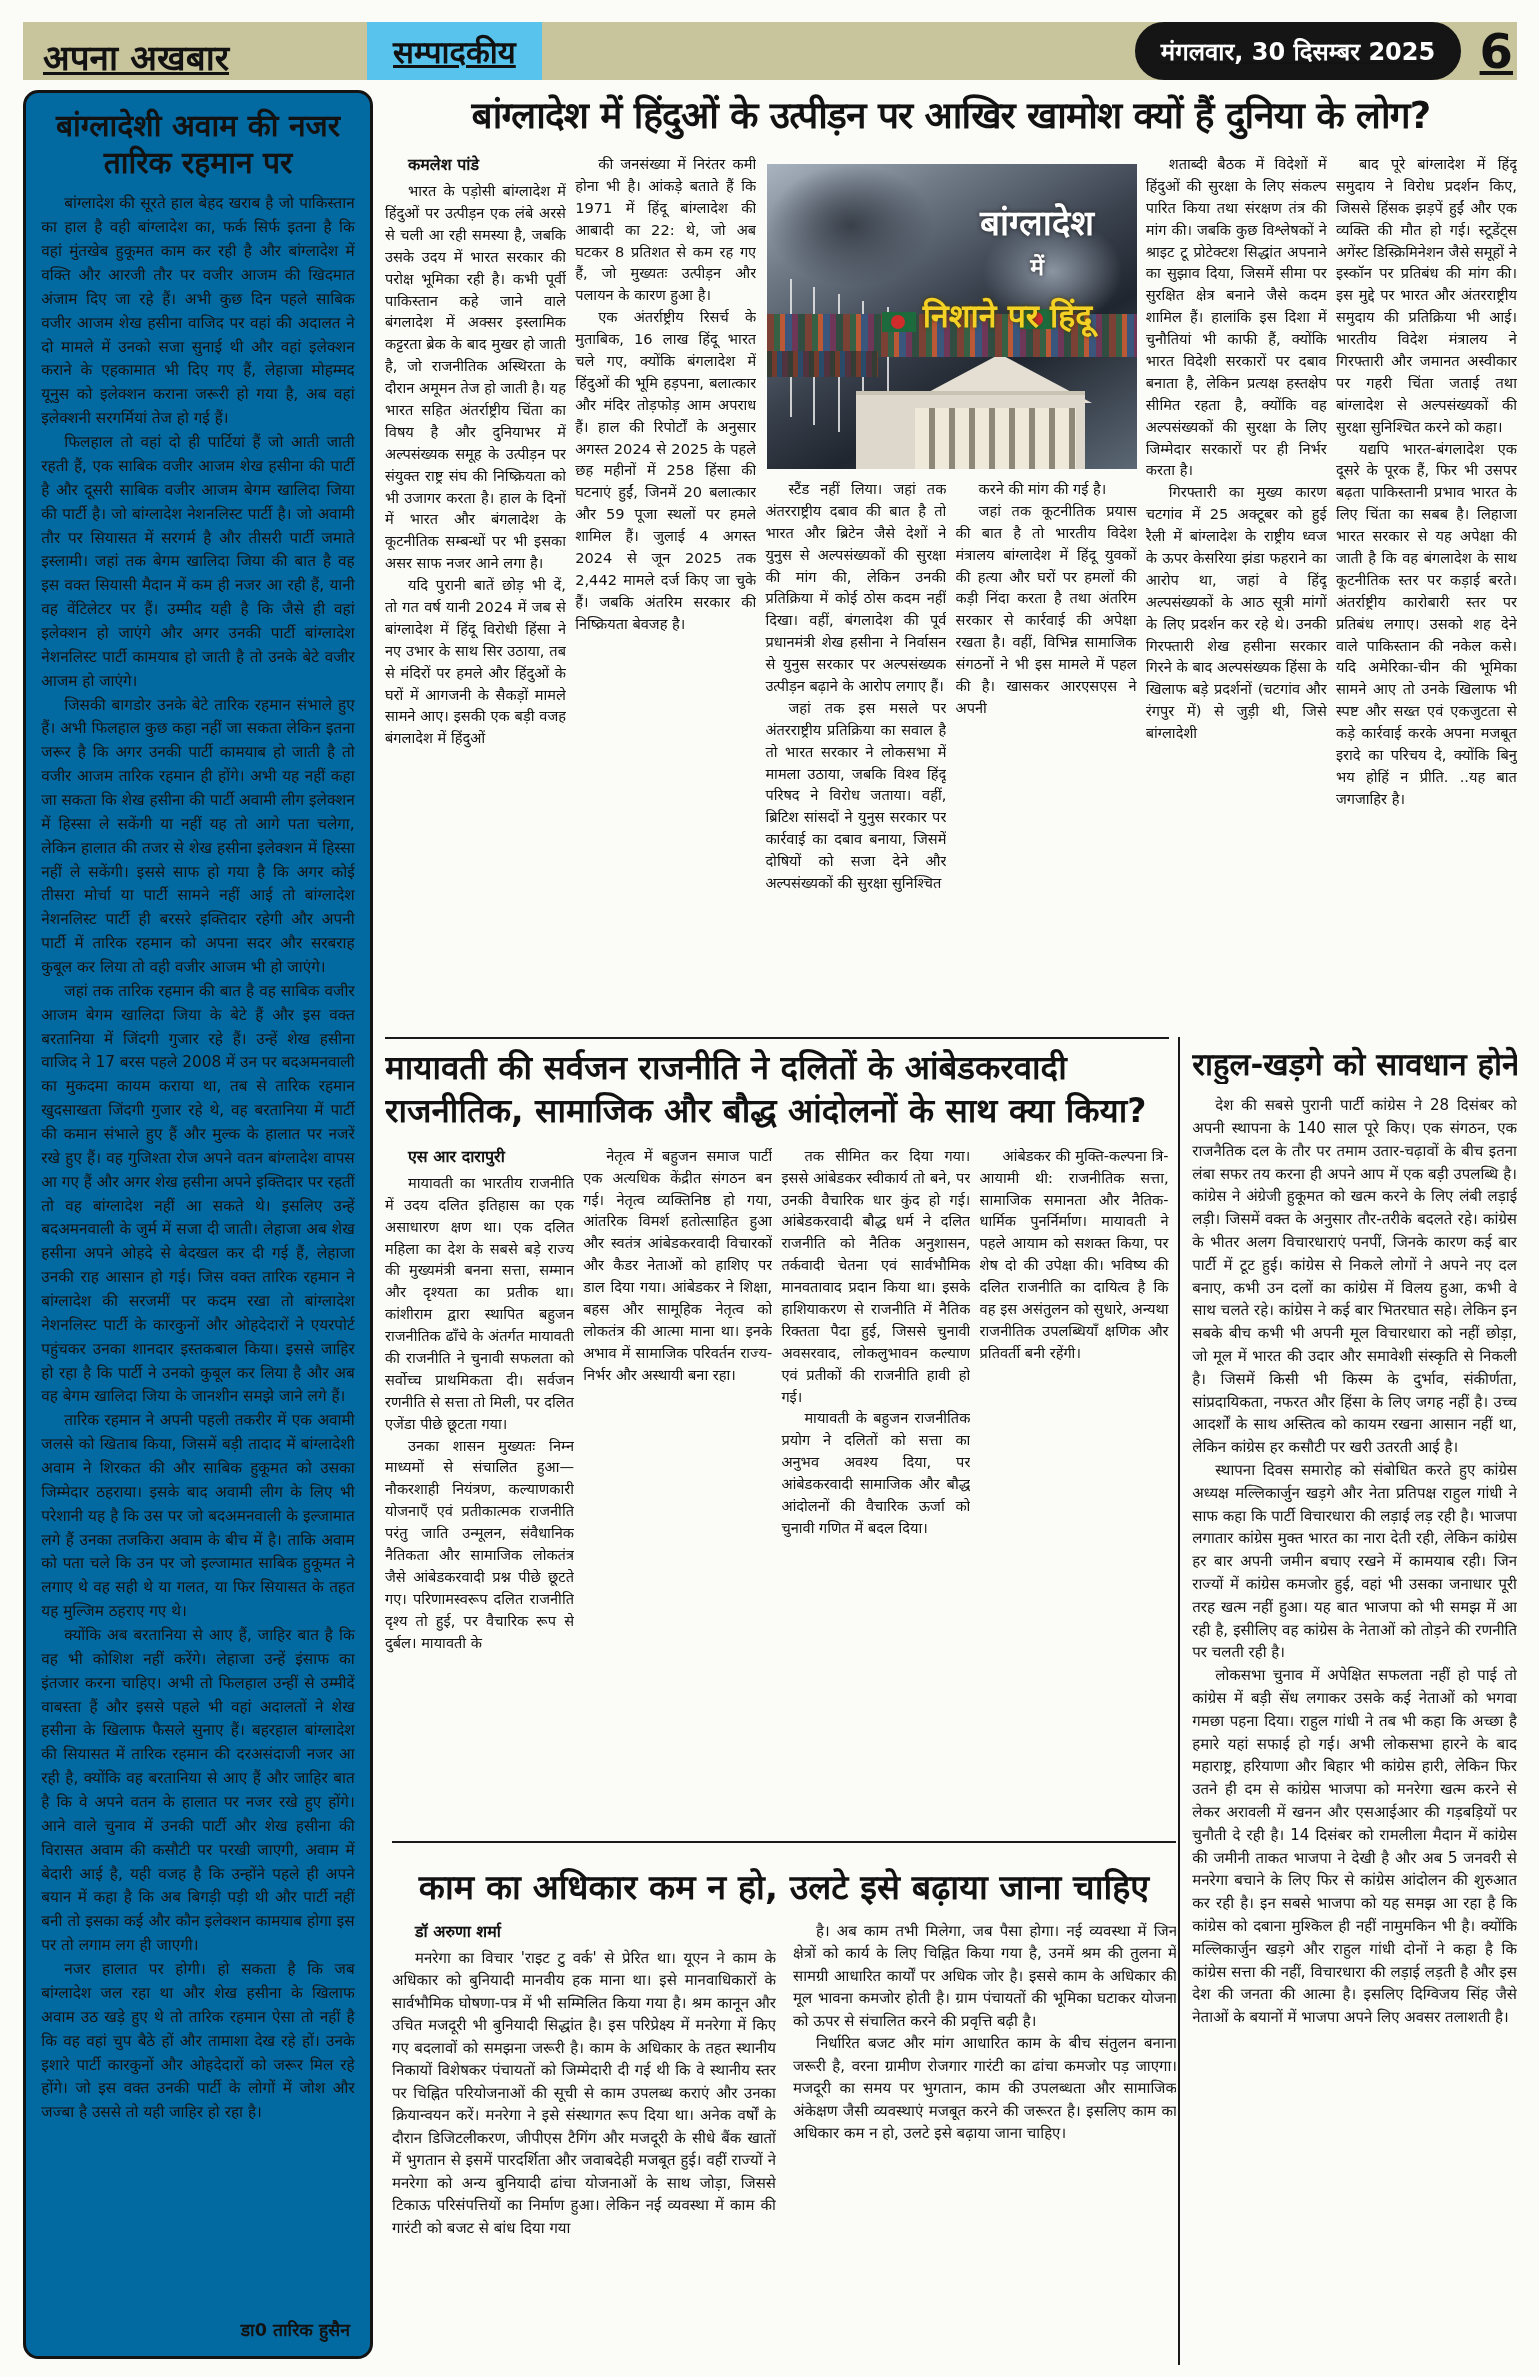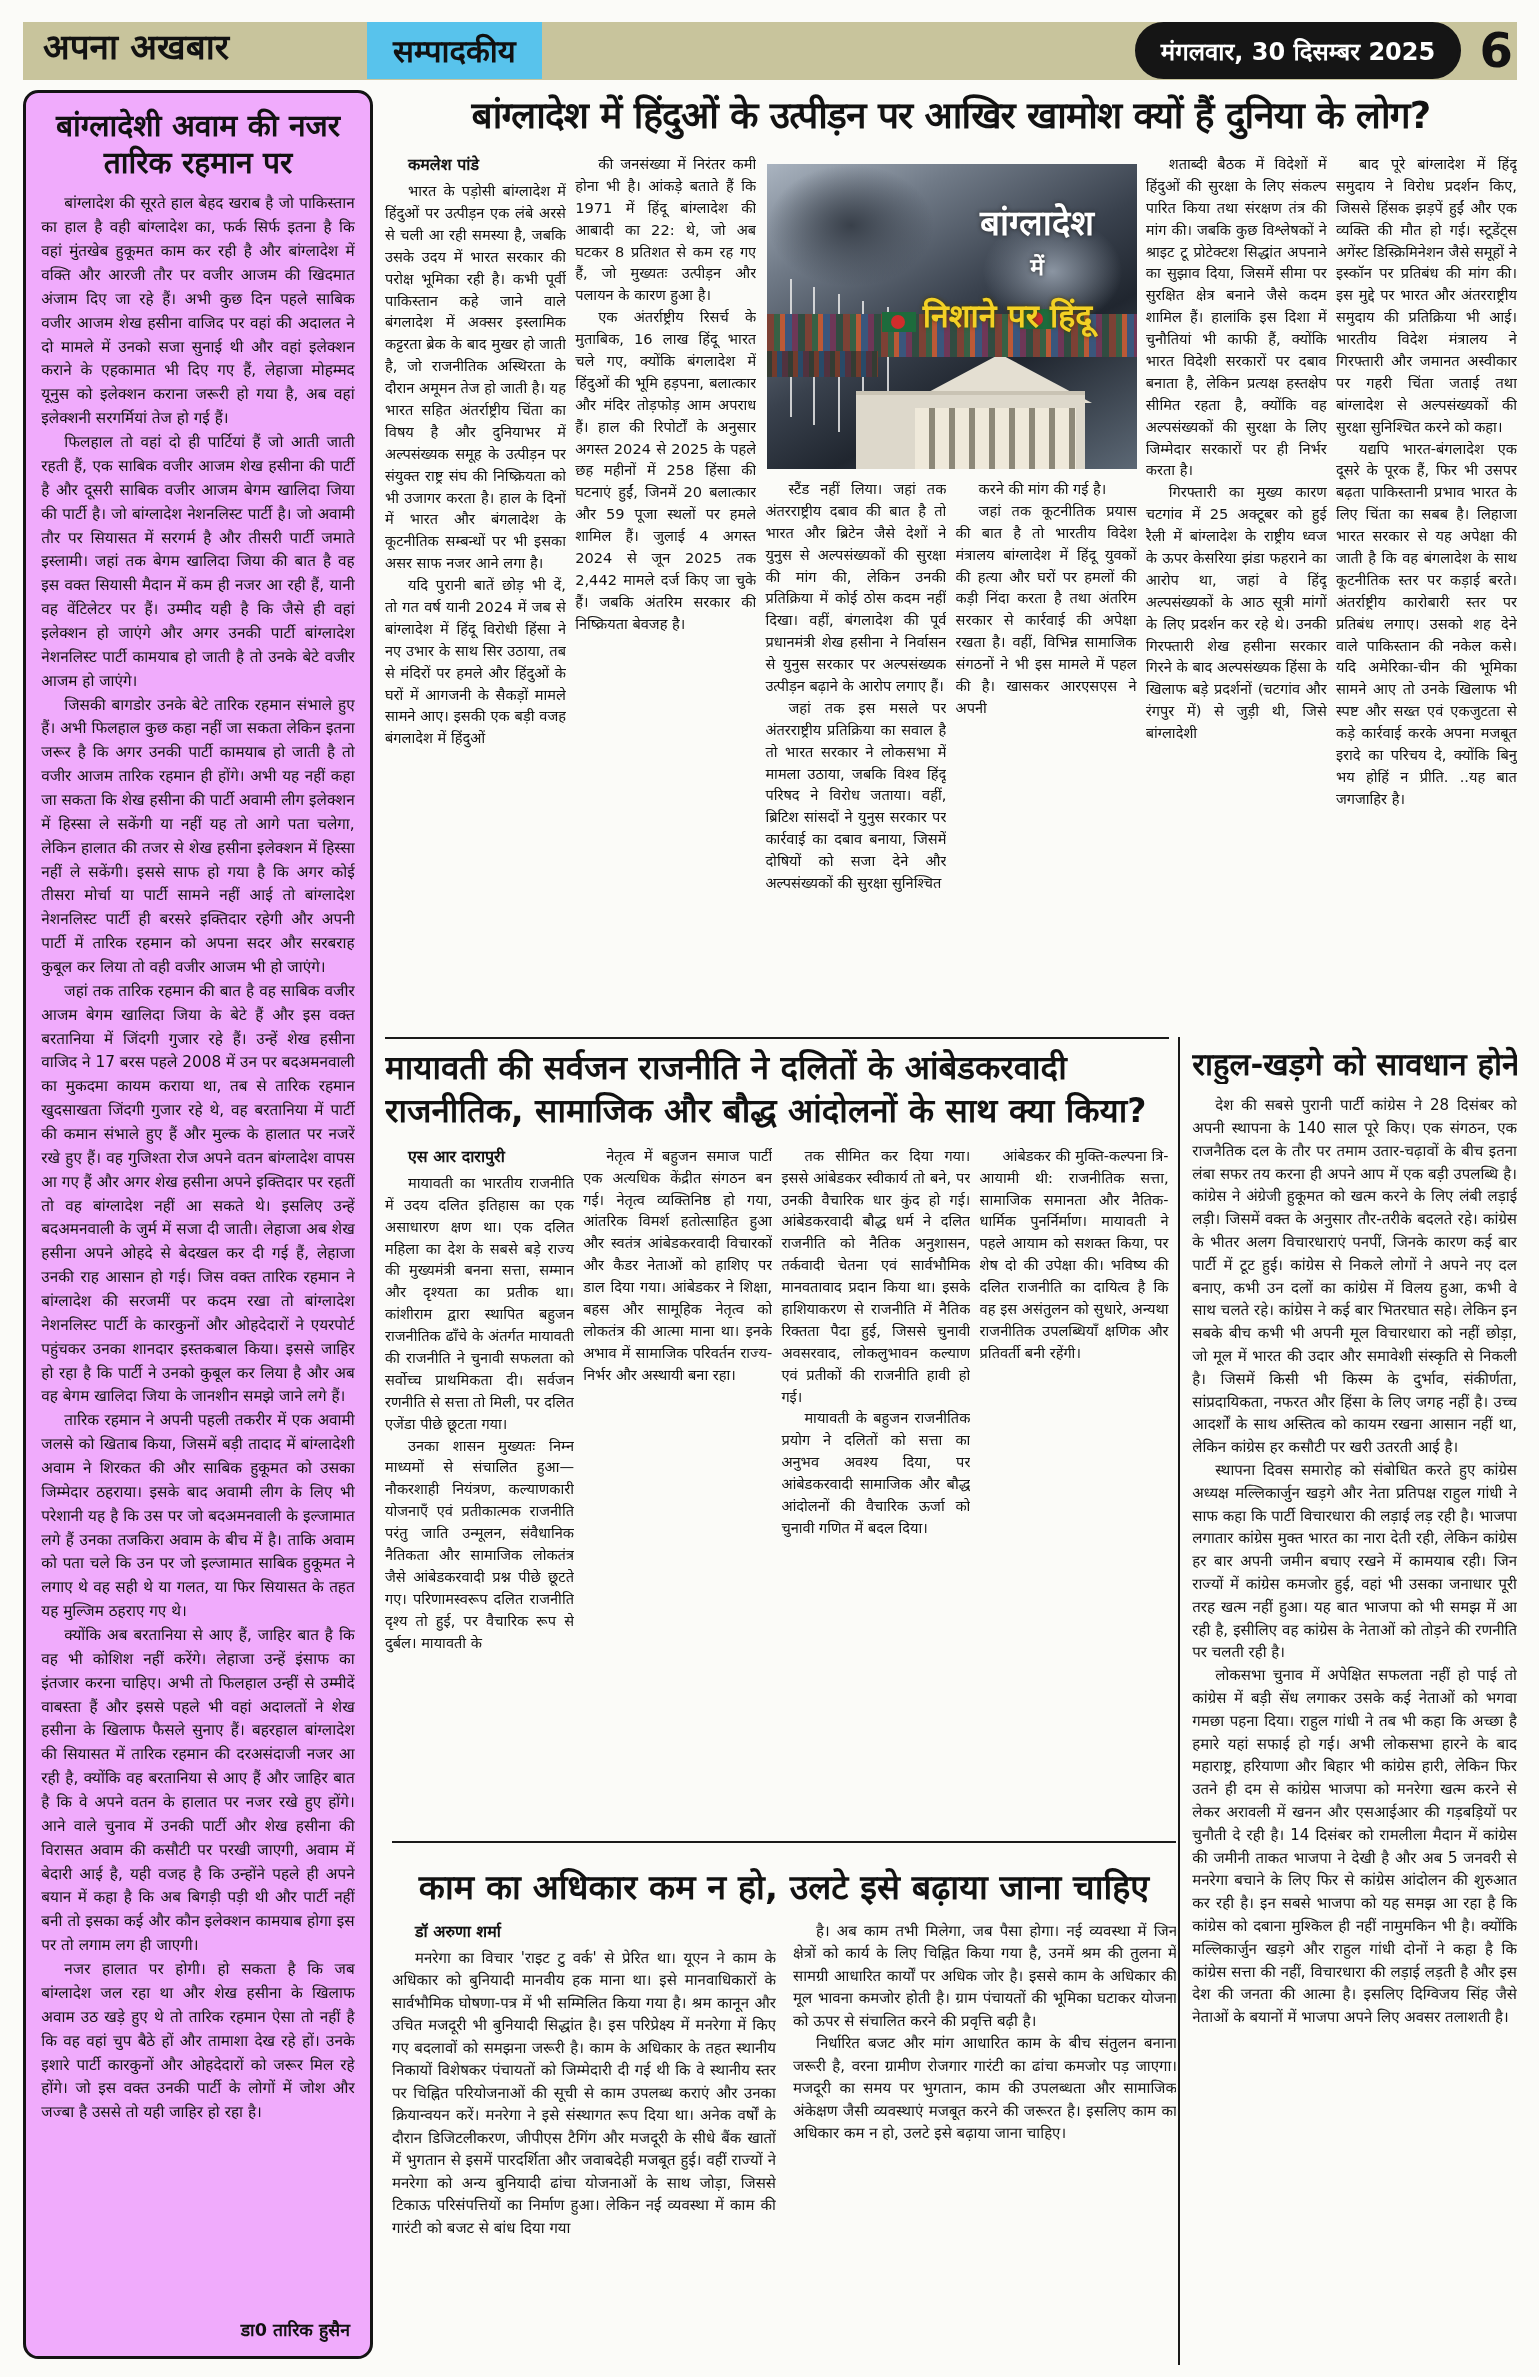--- a/index.html
+++ b/index.html
@@ -4,37 +4,37 @@
 <style>
   html,body{margin:0;padding:0;}
   body{
     width:1540px;height:2377px;position:relative;overflow:hidden;
     background:#fbfbf8;color:#121212;
     font-family:"DejaVu Sans","Liberation Sans",sans-serif;
   }
   
   .masthead{
     position:absolute;left:23px;top:21.5px;width:1494px;height:58px;
-    background:#c8c49c;display:flex;align-items:flex-start;
+    background:#c8c49c;display:flex;align-items:flex-end;text-decoration:underline;
   }
   .paper-name{font-size:35px;font-weight:800;margin-left:20px;letter-spacing:0;}
   .section-badge{
     background:#58c3ec;color:#111;font-size:31px;font-weight:800;
     padding:7.7px 26px;margin-left:138px;
   }
   .head-right{margin-left:auto;display:flex;align-items:center;gap:18.4px;margin-right:4px;}
   .date-pill{
     background:#151515;color:#fff;font-size:24px;font-weight:700;
     border-radius:31px;padding:9.2px 23px;border:3.8px solid #151515;
   }
   .page-no{font-size:48px;font-weight:800;}
   
   .left-box{
     position:absolute;left:23px;top:90px;width:350px;height:2269px;
-    border:3.8px solid #141414;border-radius:15.3px;background:#f0abfc;
+    border:3.8px solid #141414;border-radius:15.3px;background:#0369a1;
     padding:10.7px 15.3px;box-sizing:border-box;overflow:hidden;
   }
   .left-head{font-size:30px;font-weight:800;text-align:center;line-height:1.25;margin:3.1px 0 10.7px 0;}
   .left-body{font-size:15.3px;line-height:1.56;text-align:justify;}
   .signature{
     position:absolute;right:20px;bottom:15.3px;font-size:17.6px;font-weight:800;
   }
   .para{margin:0;text-indent:23px;}
   
   .main-headline{

